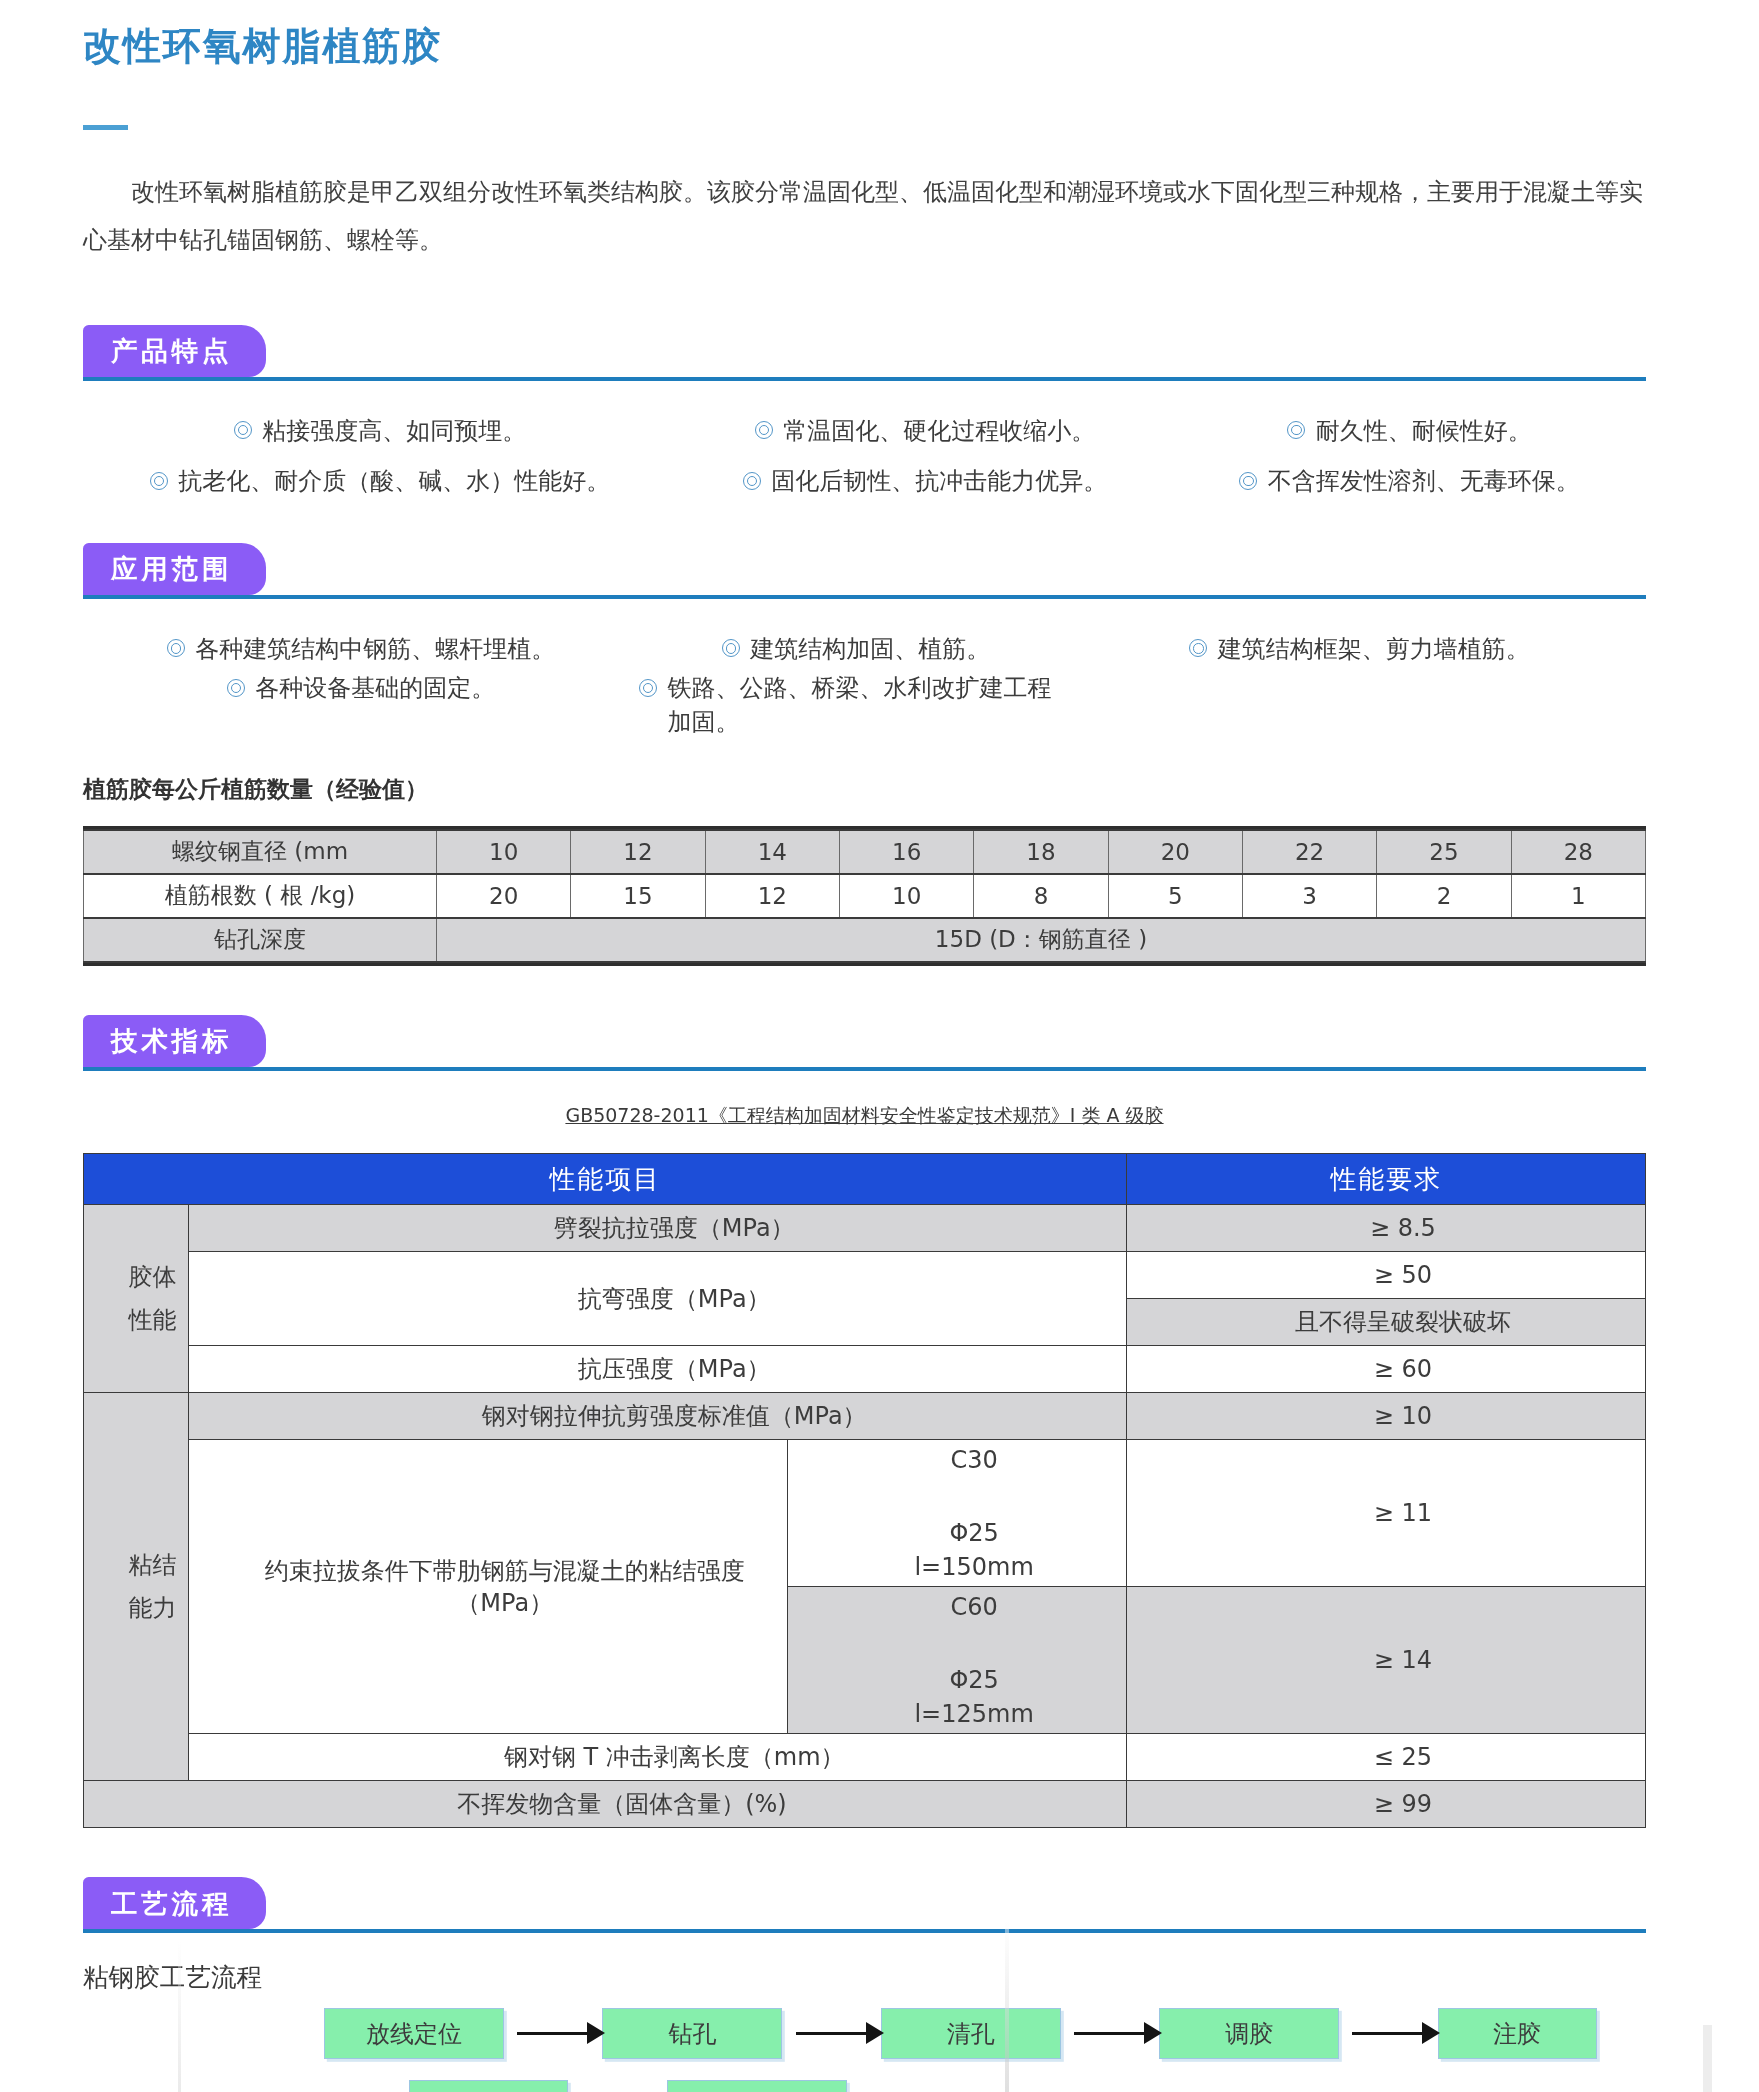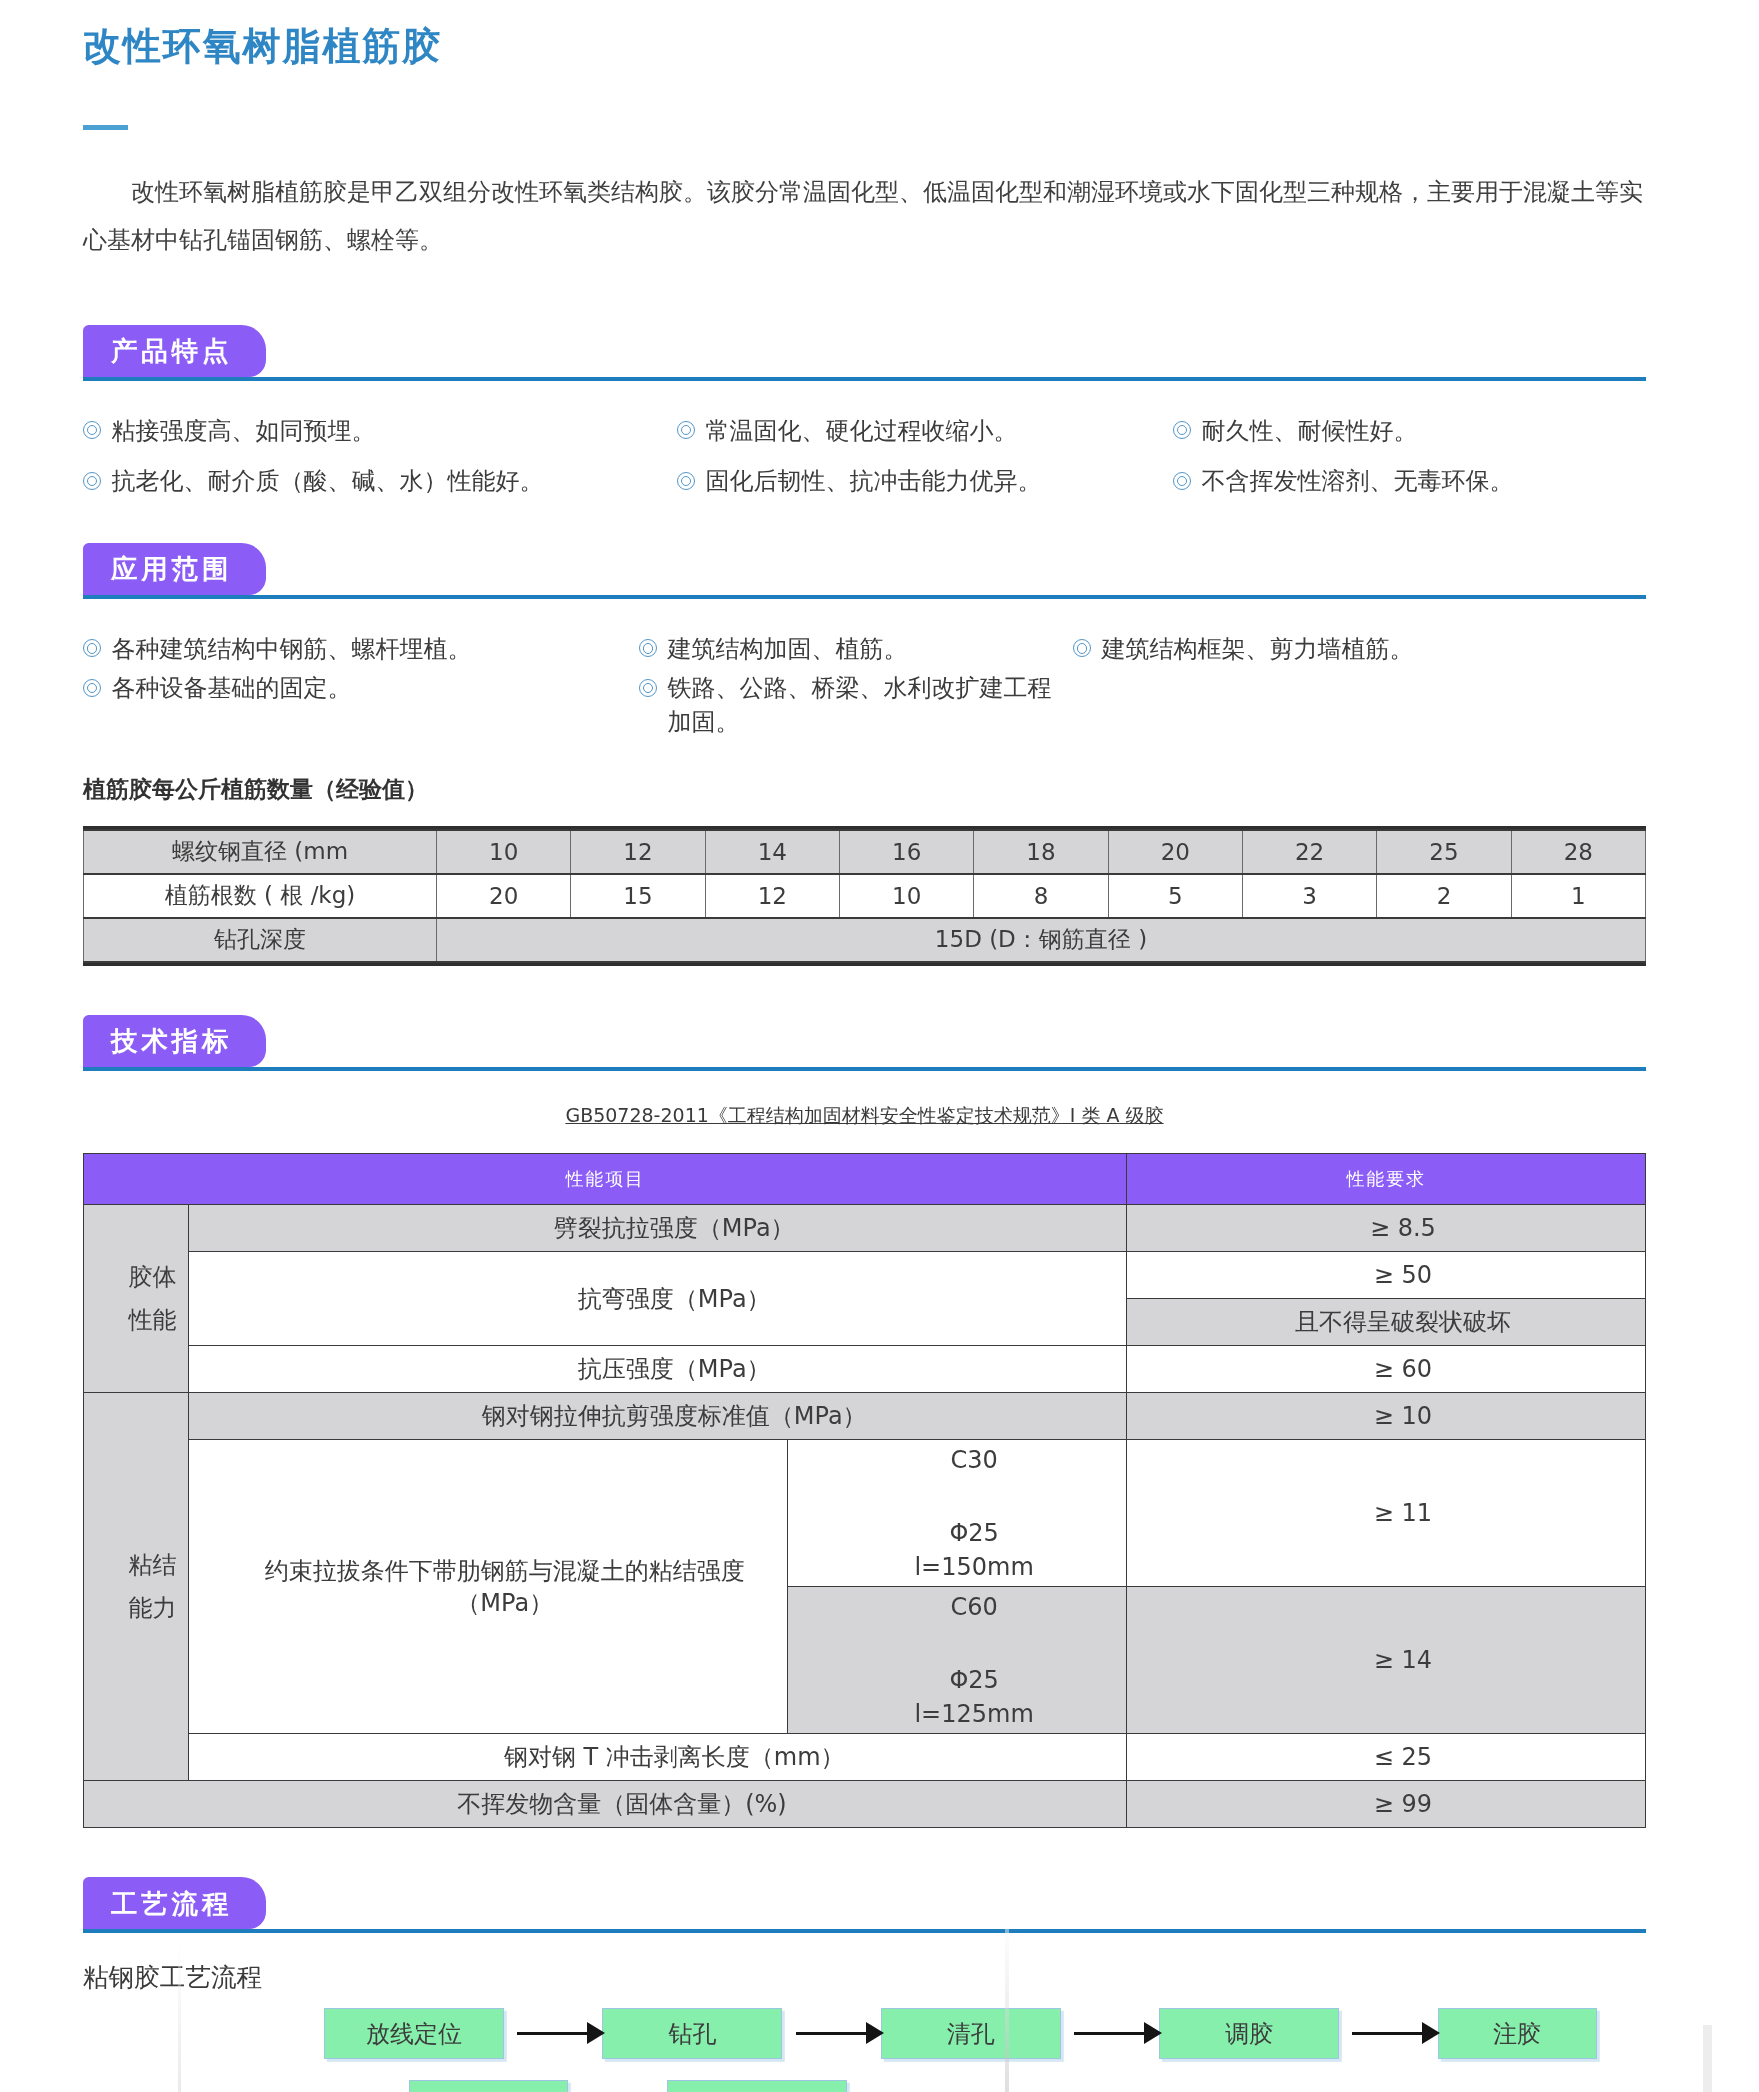--- a/index.html
+++ b/index.html
@@ -23,37 +23,37 @@
     font-size:26.5px; font-weight:bold; letter-spacing:3.8px; line-height:1;
     padding:13.2px 34px 12.3px 28px; border-radius:5.7px 24.6px 17px 0;
   }
 
   
   .bul {
     display:inline-block; width:18px; height:18px; flex:none;
     border:1.9px solid #5396c8; border-radius:50%; position:relative; margin-top:6.6px;
   }
   .bul::after { content:""; position:absolute; inset:2.8px; border:1.9px solid #5396c8; border-radius:50%; }
-  .li { display:flex; gap:10.4px; font-size:24px; line-height:1.4; }
+  .li { display:flex; gap:10.4px; font-size:24px; line-height:1.4;justify-content:center; }
   .grid3f { margin-top:34px; display:grid; grid-template-columns:594px 496px auto; row-gap:17px; }
   .grid3a { margin-top:34px; display:grid; grid-template-columns:556px 434px auto; row-gap:6px; }
 
   
   .dosage-caption { margin-top:34px; font-size:23px; font-weight:bold; color:#333; }
   .t1wrap { margin-top:21px; border-top:3.8px solid #2e2e2e; border-bottom:3.8px solid #2e2e2e; }
   table.t1 { width:100%; border-collapse:collapse; table-layout:fixed; font-size:23px; }
   .t1 td { border:1.4px solid #6a6a6a; border-top:2.4px solid #3a3a3a; border-bottom:2.4px solid #3a3a3a;
            text-align:center; height:44px; }
   .g { background:#d5d5d7; }
 
   
   .tech-note { margin-top:32px; text-align:center; font-size:19px; color:#3a3a3a;text-decoration:underline; }
   table.t2 { margin-top:24.6px; width:100%; border-collapse:collapse; table-layout:fixed; font-size:24px; }
   .t2 th, .t2 td { border:1.9px solid #3a3a3a; text-align:center; vertical-align:middle; padding:5.7px 7.6px; }
-  .t2 thead th { background:#8b5cf6; color:#ffffff; font-weight:normal; height:51px; font-size:18px; letter-spacing:1.9px; }
+  .t2 thead th { background:#1d4ed8; color:#ffffff; font-weight:normal; height:51px; font-size:26px; letter-spacing:1.9px; }
   .t2 td { height:47px;padding-left:41px; }
   .grp-cell span { display:inline-block; width:2.1em; word-break:break-all; line-height:1.8; }
   .cond { height:91px; }
   .cond .l1 { display:flex; justify-content:center; gap:45px;flex-direction:column; }
   .cond .l2 { margin-top:5.7px; }
 
   
   .proc-sub { margin-top:26.5px; font-size:25.6px; color:#3a3a3a; }
   .flow-row { display:flex; align-items:center; }
   .flow-row1 { margin-top:13.2px; margin-left:241px; }

